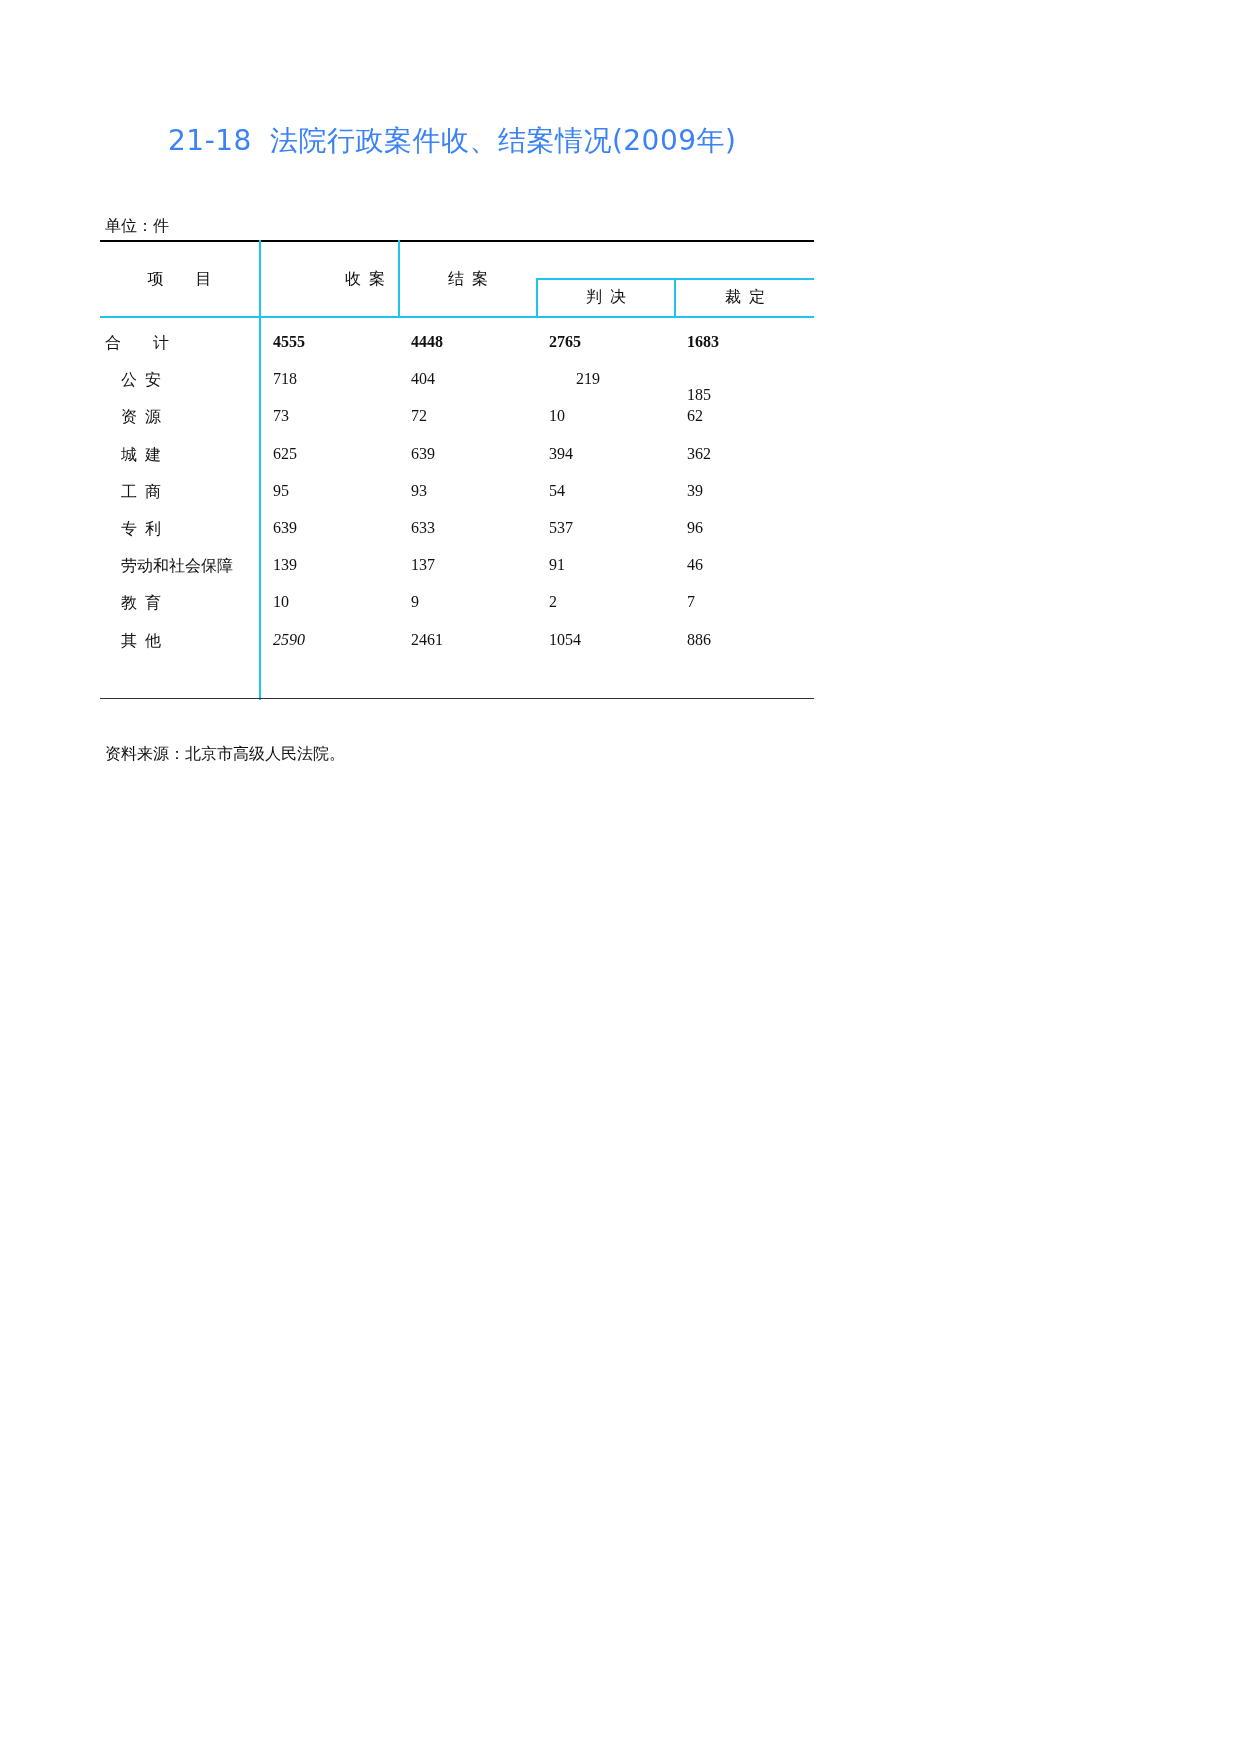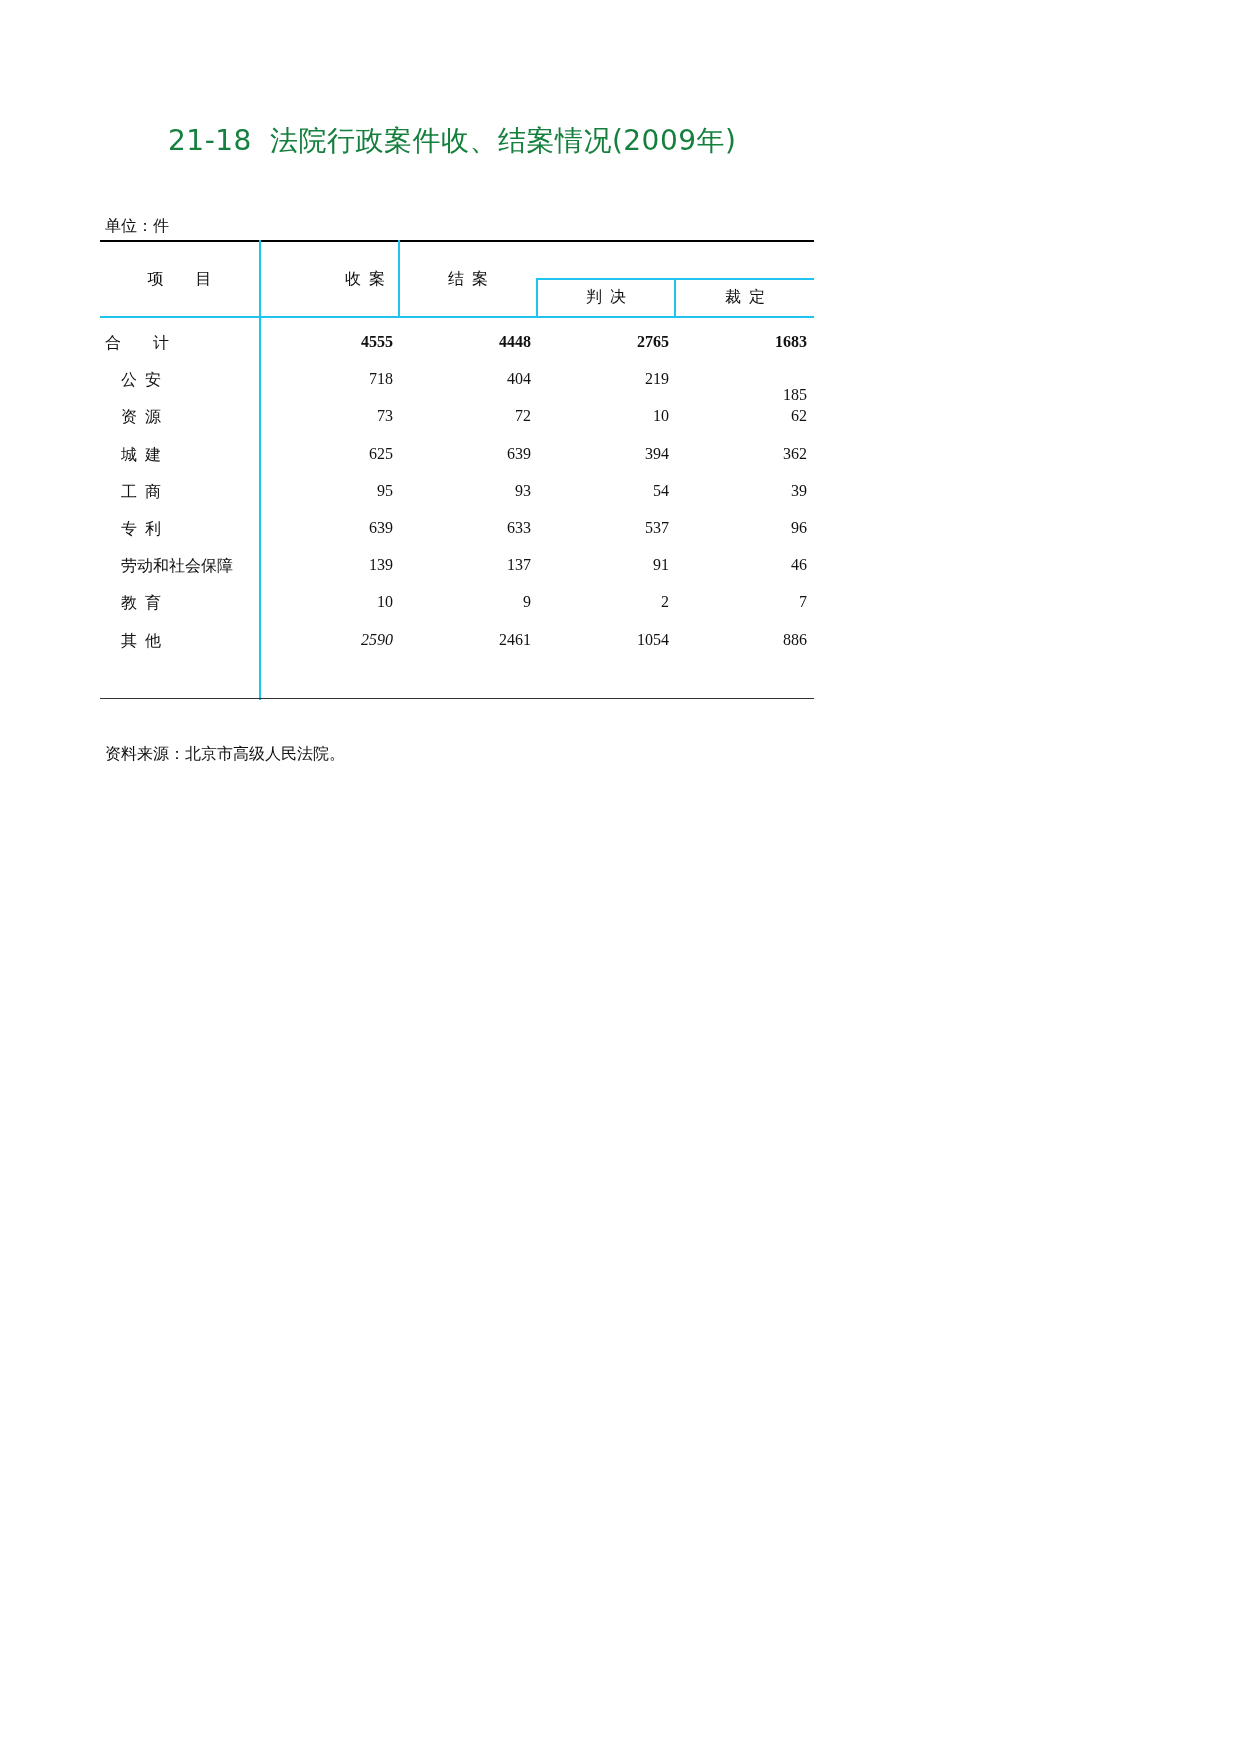--- a/index.html
+++ b/index.html
@@ -1,27 +1,27 @@
 <!DOCTYPE html>
 <html><head>
   <meta charset="utf-8">
   <style>
     html, body { margin: 0; padding: 0; background: #ffffff; }
     body { width: 1240px; height: 1754px; position: relative; font-family: "Liberation Serif", "DejaVu Serif", serif; color: #111; }
-    .title { position: absolute; left: 168px; top: 122px; font-family: "DejaVu Sans", "Liberation Sans", sans-serif; font-size: 28px; color: #15803d; white-space: pre; letter-spacing: 0.5px; }
+    .title { position: absolute; left: 168px; top: 122px; font-family: "DejaVu Sans", "Liberation Sans", sans-serif; font-size: 28px; color: #3b82f6; white-space: pre; letter-spacing: 0.5px; }
     .title .num { margin-right: 18px; }
     .unit { position: absolute; left: 105px; top: 216px; font-size: 16px; }
     .line { position: absolute; }
     .black-h { height: 2px; background: #000; }
     .thin-black-h { height: 1px; background: #333; }
     .blue-h { height: 2px; background: #1ec3ee; }
     .blue-v { width: 2px; background: #1ec3ee; }
     .hdr { position: absolute; font-size: 16px; white-space: pre; text-align: center; }
     .rowlabel { position: absolute; font-size: 16px; white-space: pre; }
-    .cell { position: absolute; font-size: 16px; text-align: right; width: 120px; }
+    .cell { position: absolute; font-size: 16px; text-align: left; width: 120px; }
     .bold { font-weight: bold; }
     .source { position: absolute; left: 105px; top: 744px; font-size: 16px; }
   </style>
 </head>
 <body>
 
 <div class="title"><span class="num">21-18</span><span>法院行政案件收、结案情况(2009年)</span></div>
 
 <div class="unit">单位：件</div>
 
@@ -42,21 +42,21 @@
 
 <div id="rows">
     <div class="rowlabel" style="left: 105px; top: 333px;">合        计</div>
     <div class="cell bold" style="left: 273px; top: 333px;">4555</div>
     <div class="cell bold" style="left: 411px; top: 333px;">4448</div>
     <div class="cell bold" style="left: 549px; top: 333px;">2765</div>
     <div class="cell bold" style="left: 687px; top: 333px;">1683</div>
     <div class="rowlabel" style="left: 121px; top: 370px;">公  安</div>
     <div class="cell" style="left: 273px; top: 370px;">718</div>
     <div class="cell" style="left: 411px; top: 370px;">404</div>
-    <div class="cell" style="left: 549px; top: 370px;">219</div>
+    <div class="cell" style="left: 576px; top: 370px;">219</div>
     <div class="cell" style="left: 687px; top: 386px;">185</div>
     <div class="rowlabel" style="left: 121px; top: 407px;">资  源</div>
     <div class="cell" style="left: 273px; top: 407px;">73</div>
     <div class="cell" style="left: 411px; top: 407px;">72</div>
     <div class="cell" style="left: 549px; top: 407px;">10</div>
     <div class="cell" style="left: 687px; top: 407px;">62</div>
     <div class="rowlabel" style="left: 121px; top: 445px;">城  建</div>
     <div class="cell" style="left: 273px; top: 445px; font-family: Liberation Serif, serif;">625</div>
     <div class="cell" style="left: 411px; top: 445px;">639</div>
     <div class="cell" style="left: 549px; top: 445px;">394</div>

